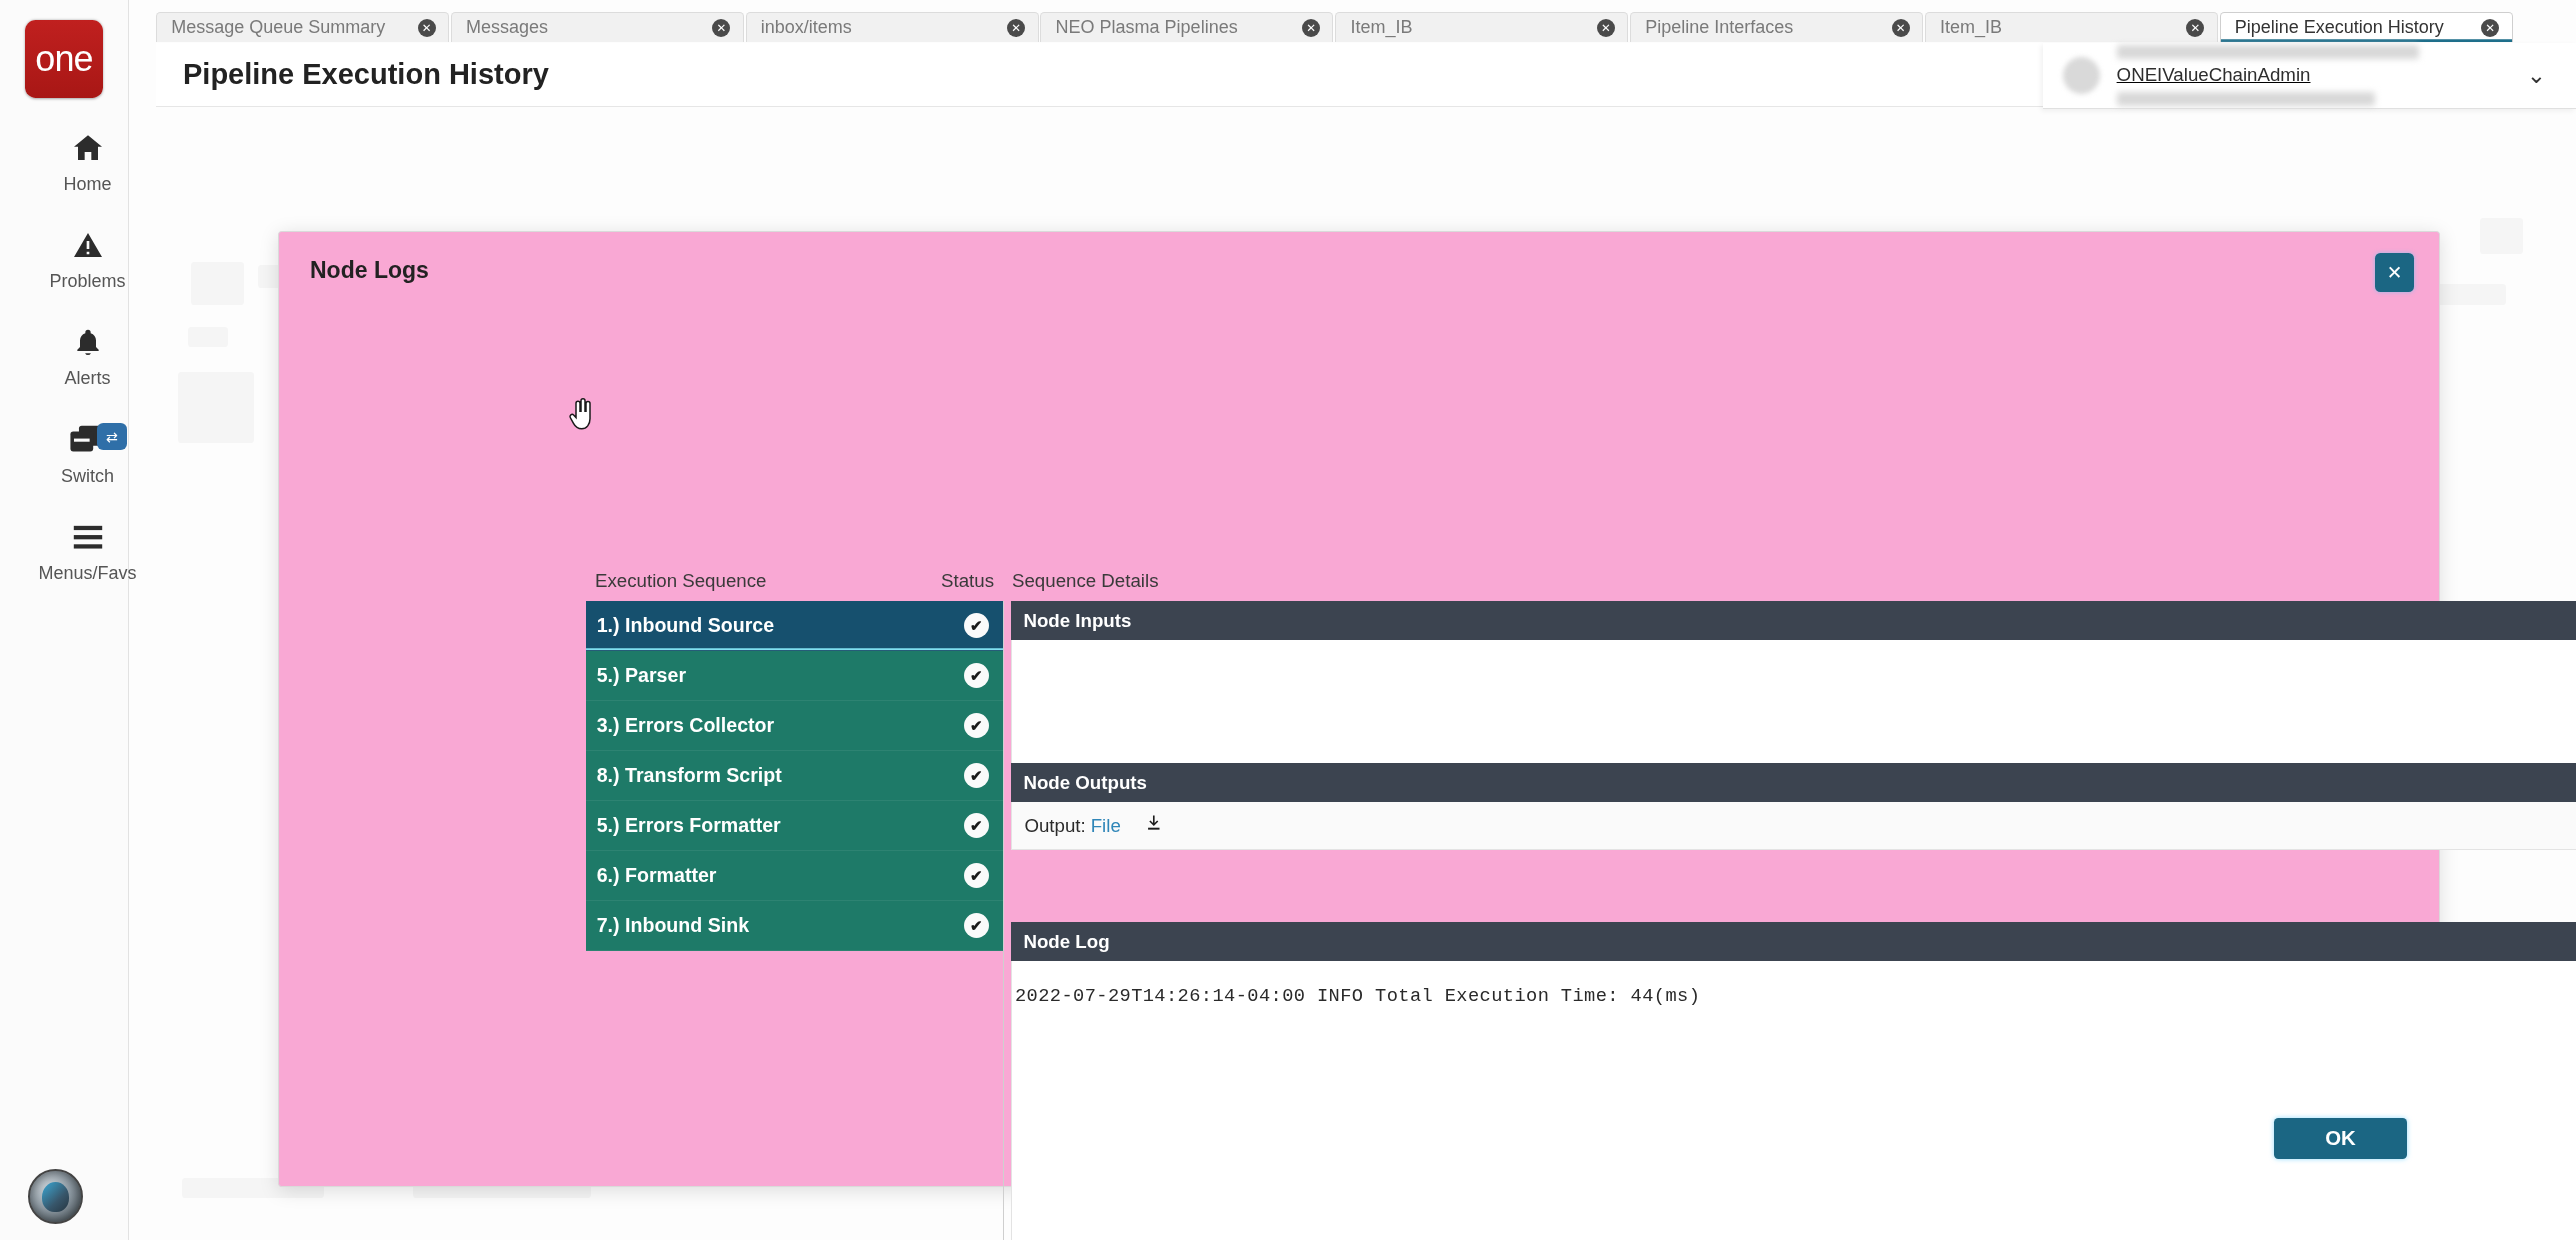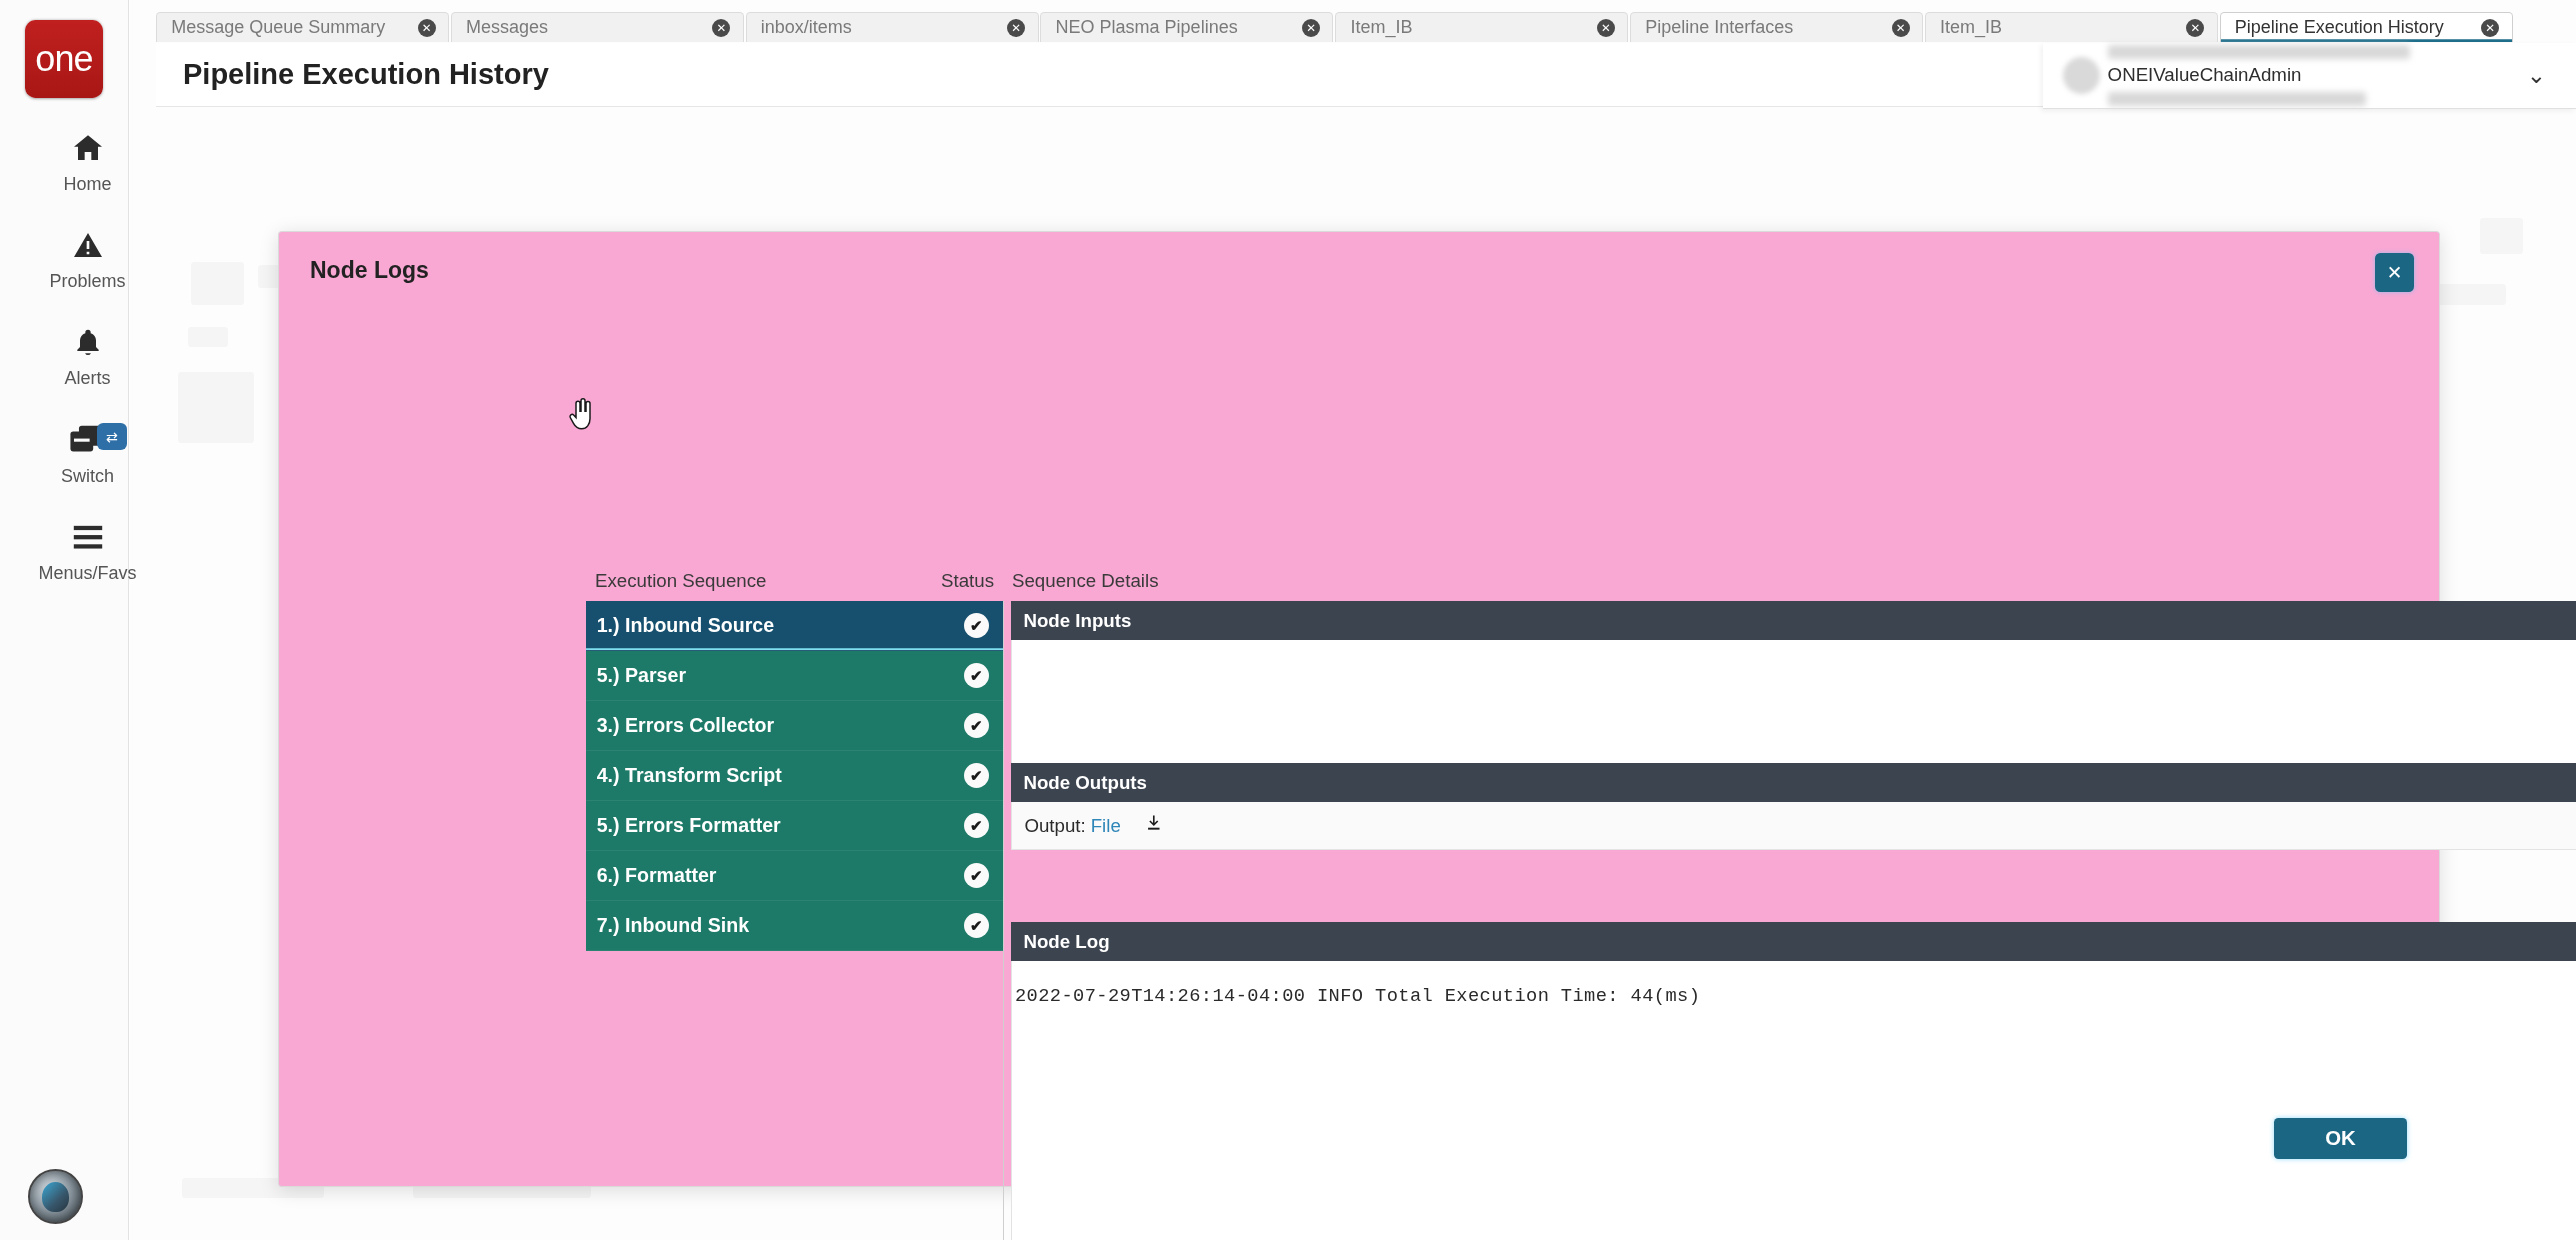--- a/index.html
+++ b/index.html
@@ -88,21 +88,21 @@
   
   #userpanel {
     position:absolute; right:0; top:43px; width:533px; height:66px;
     background:#ffffff; border-bottom:0.9px solid #e0e0e0;
     display:flex; align-items:center; box-shadow:-1.8px 1.8px 5.3px rgba(0,0,0,.06);
   }
   #user-avatar {
     width:37px;height:37px;border-radius:50%;margin-left:19.6px;
     background:#d9d9d9; filter: blur(2.7px);
   }
-  #usertext { margin-left:8px; width:356px; }
+  #usertext { margin-left:17px; width:356px;text-decoration:underline; }
   .blurline { height:13.3px; background:#d8d8d8; filter: blur(3.1px); border-radius:2.7px; }
   #uline1 { width: 302px; margin-bottom: 5.3px; }
   #uline3 { width: 258px; margin-top: 6.2px; }
   #username { font-size:18.7px; color:#2e2e2e; }
   #user-caret { margin-left:auto; margin-right:30px; font-size:23px; color:#333; cursor:pointer; }
 
   
   .ghost { position:absolute; background:#f1f1f1; border-radius:3.6px; opacity:.75; }
 
   
@@ -345,21 +345,21 @@
       </div>
       <div class="seq-row">
         <span>5.) Parser</span>
         <span class="chk">✔</span>
       </div>
       <div class="seq-row">
         <span>3.) Errors Collector</span>
         <span class="chk">✔</span>
       </div>
       <div class="seq-row">
-        <span>4.) Transform Script</span>
+        <span>8.) Transform Script</span>
         <span class="chk">✔</span>
       </div>
       <div class="seq-row">
         <span>5.) Errors Formatter</span>
         <span class="chk">✔</span>
       </div>
       <div class="seq-row">
         <span>6.) Formatter</span>
         <span class="chk">✔</span>
       </div>

